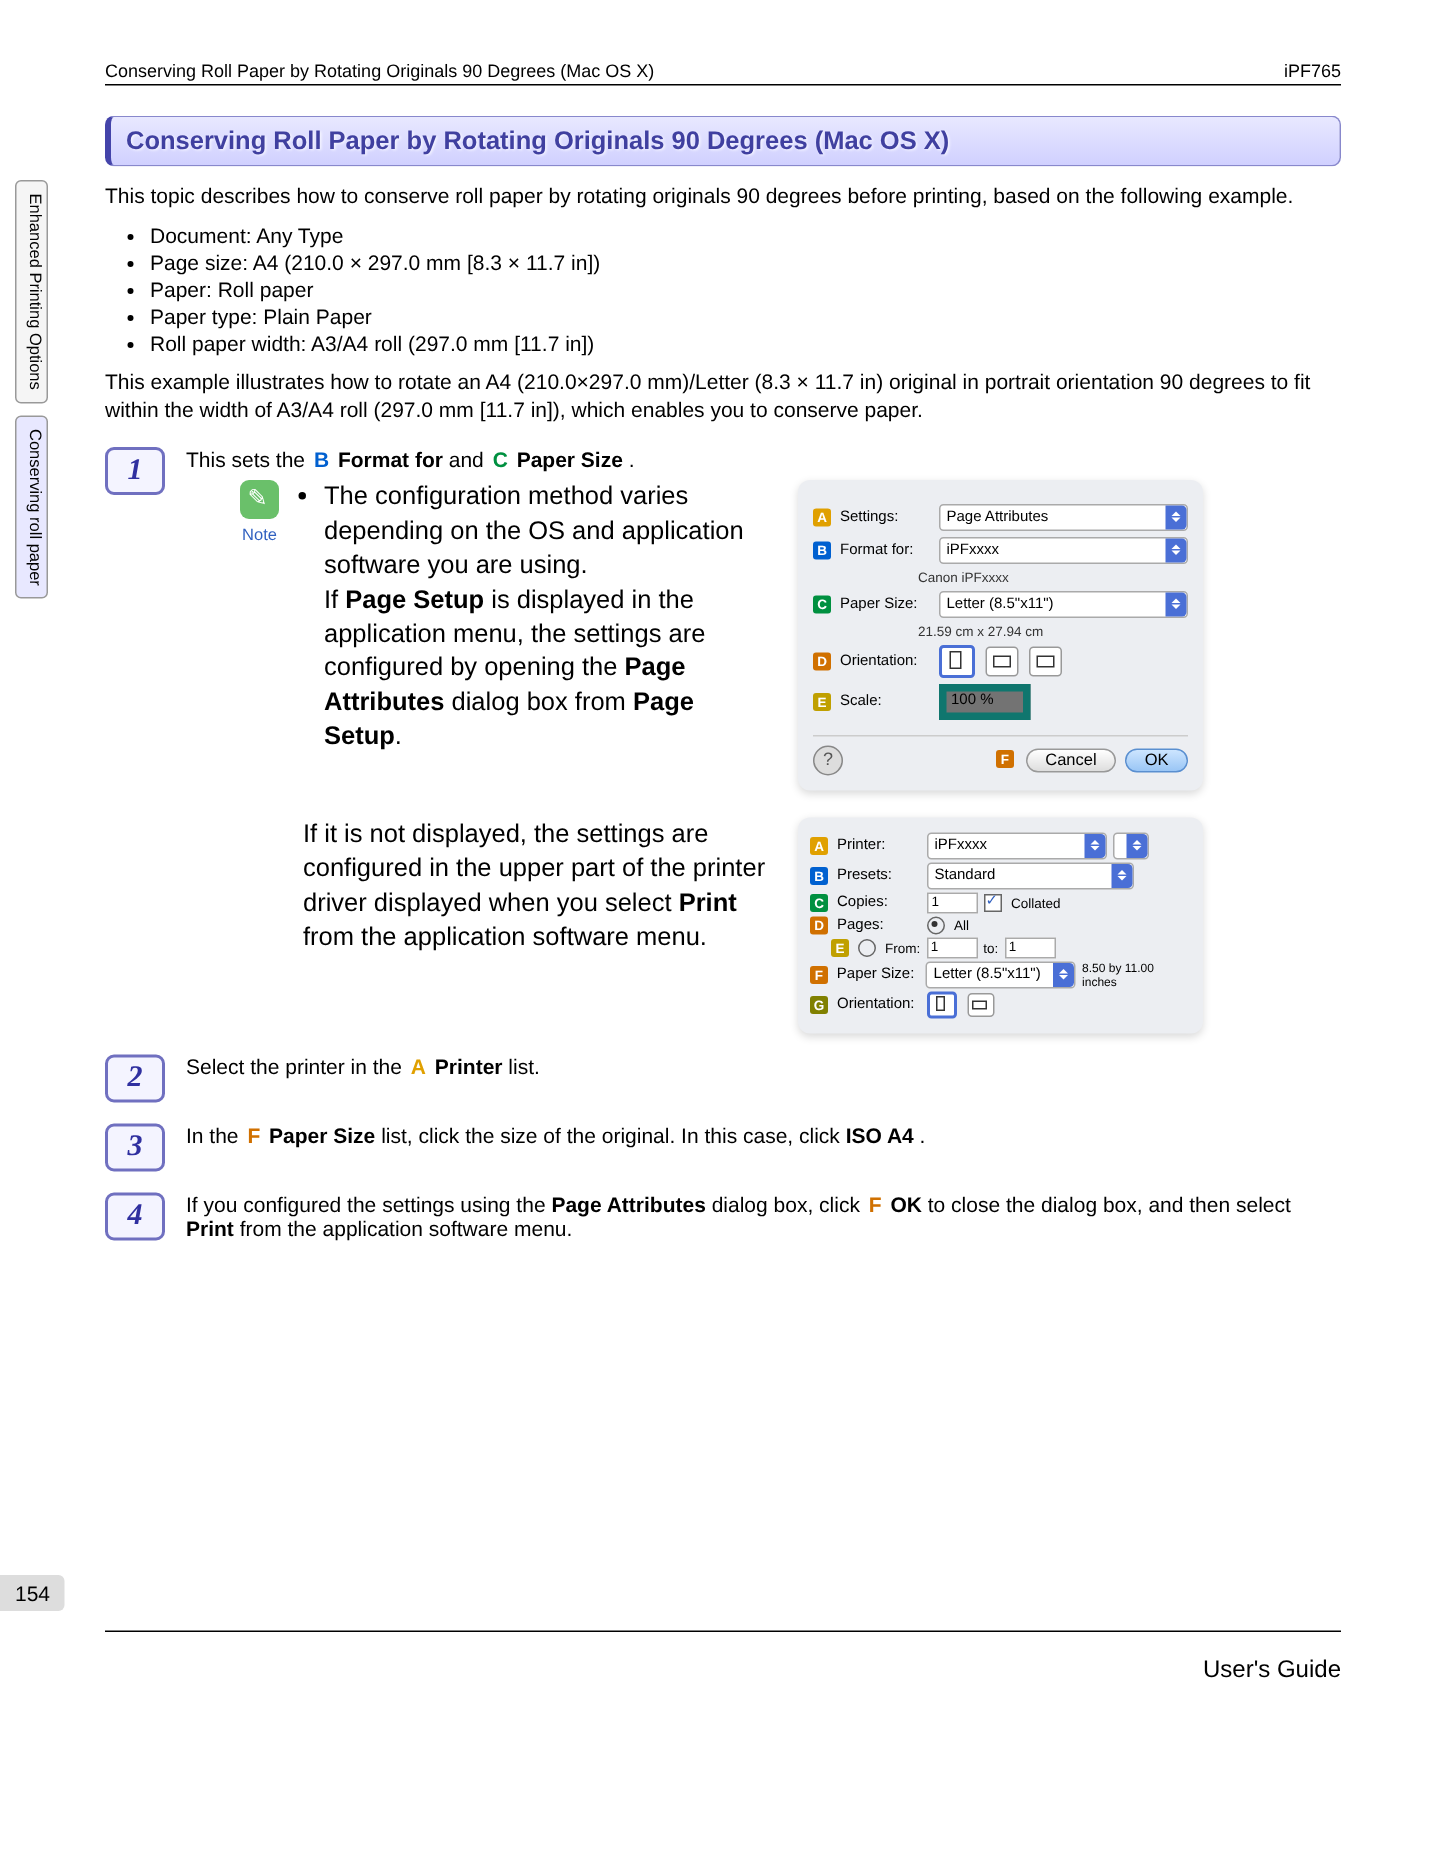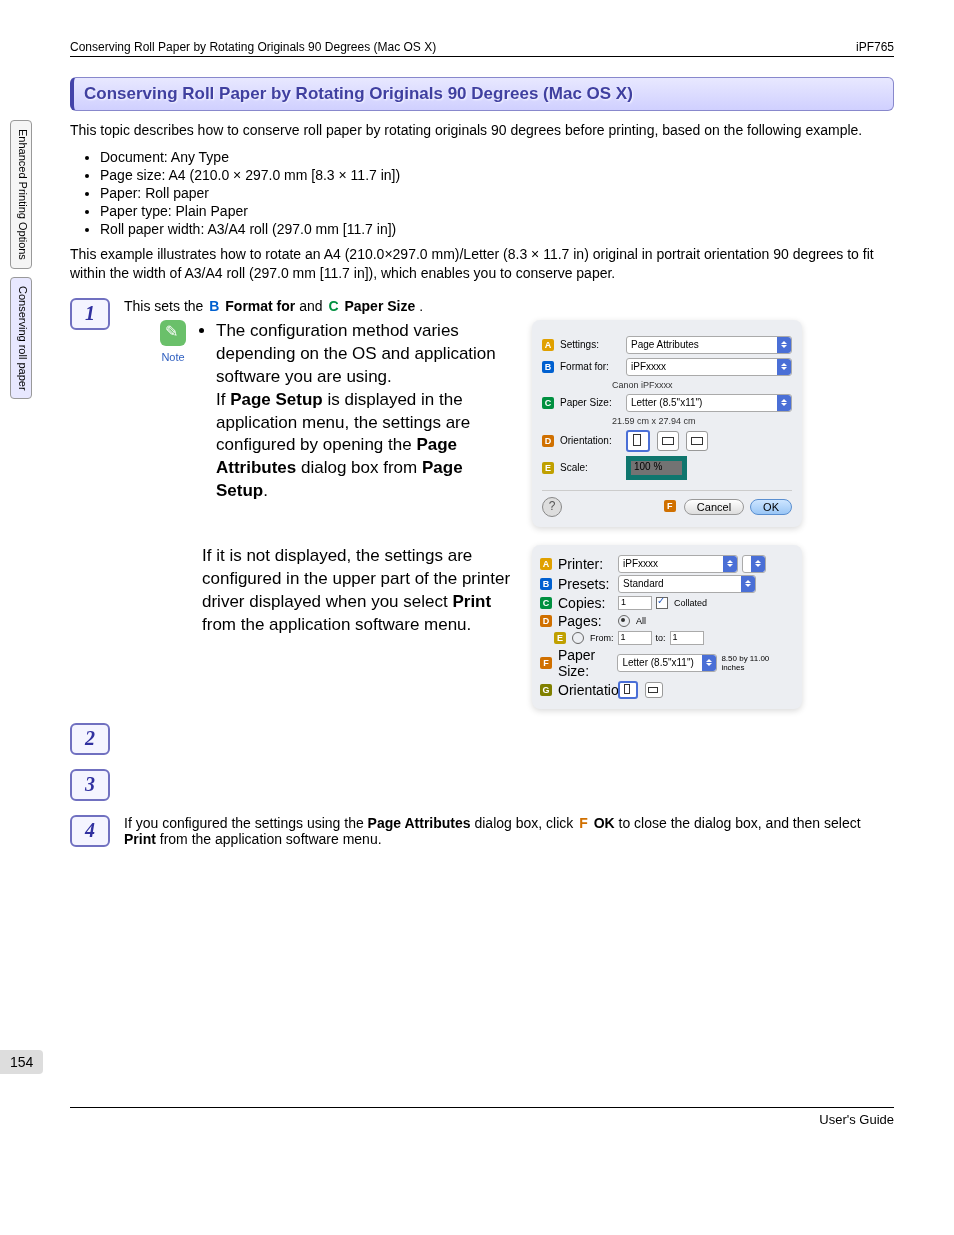--- a/index.html
+++ b/index.html
@@ -155,25 +155,25 @@
   .help-btn{ width:18px;height:18px;border-radius:50%;border:1px solid #888;background:#ddd;text-align:center;line-height:16px;font-size:12px;color:#555;}
   .mac-btn{ border:1px solid #999; border-radius:10px; padding:1px 12px; background:linear-gradient(#fff,#ddd); font-size:11px;}
   .mac-btn.ok{ background:linear-gradient(#cde5ff,#9ac6f5); border-color:#5a8fd0;}
   .page-num-box{
     position:absolute; left:0; top:1050px;
     background:#ddd; padding:4px 10px; font-size:14px;
     border-radius:0 4px 4px 0;
   }
   .footer{
     margin-top:260px; margin-left:30px;
-    border-top:1px solid #000; padding-top:4px;
-    text-align:right; font-size:13px;
+    border-top:1px solid #000; padding-top:17px;
+    text-align:right; font-size:16px;
   }
   .dialog-box.small{ padding:8px; font-size:9px;}
-  .dialog-box.small .dlg-label{width:56px; font-size:14px;}
+  .dialog-box.small .dlg-label{width:56px; font-size:10px;}
   .dialog-box.small .dlg-row{margin:2px 0;}
   .tiny-input{width:28px;height:12px;border:1px solid #aaa;background:#fff;font-size:9px;padding:0 2px;}
   .radio{width:10px;height:10px;border:1px solid #666;border-radius:50%;display:inline-block;vertical-align:middle;margin-right:2px;position:relative;}
   .radio.checked:after{content:"";position:absolute;left:2px;top:2px;width:4px;height:4px;background:#333;border-radius:50%;}
   .check{width:10px;height:10px;border:1px solid #666;display:inline-block;vertical-align:middle;margin-right:2px;position:relative;background:#fff;}
   .check.checked:after{content:"✓";position:absolute;left:0;top:-3px;font-size:10px;color:#3060c0;}
 </style>
 </head>
 <body>
 
@@ -340,24 +340,38 @@
                 </div>
               </div>
             </div>
           </div>
         </div>
       </div>
     </div>
 
     <div class="step">
       <div class="step-num">2</div>
+      <div class="step-body">
+        <span>Select the printer in the </span>
+        <span class="callout c-A">A</span>
+        <b>Printer</b>
+        <span> list.</span>
+      </div>
     </div>
 
     <div class="step">
       <div class="step-num">3</div>
+      <div class="step-body">
+        <span>In the </span>
+        <span class="callout c-F">F</span>
+        <b>Paper Size</b>
+        <span> list, click the size of the original. In this case, click </span>
+        <b>ISO A4</b>
+        <span>.</span>
+      </div>
     </div>
 
     <div class="step">
       <div class="step-num">4</div>
       <div class="step-body">
         <span>If you configured the settings using the </span>
         <b>Page Attributes</b>
         <span> dialog box, click </span>
         <span class="callout c-F">F</span>
         <b>OK</b>

